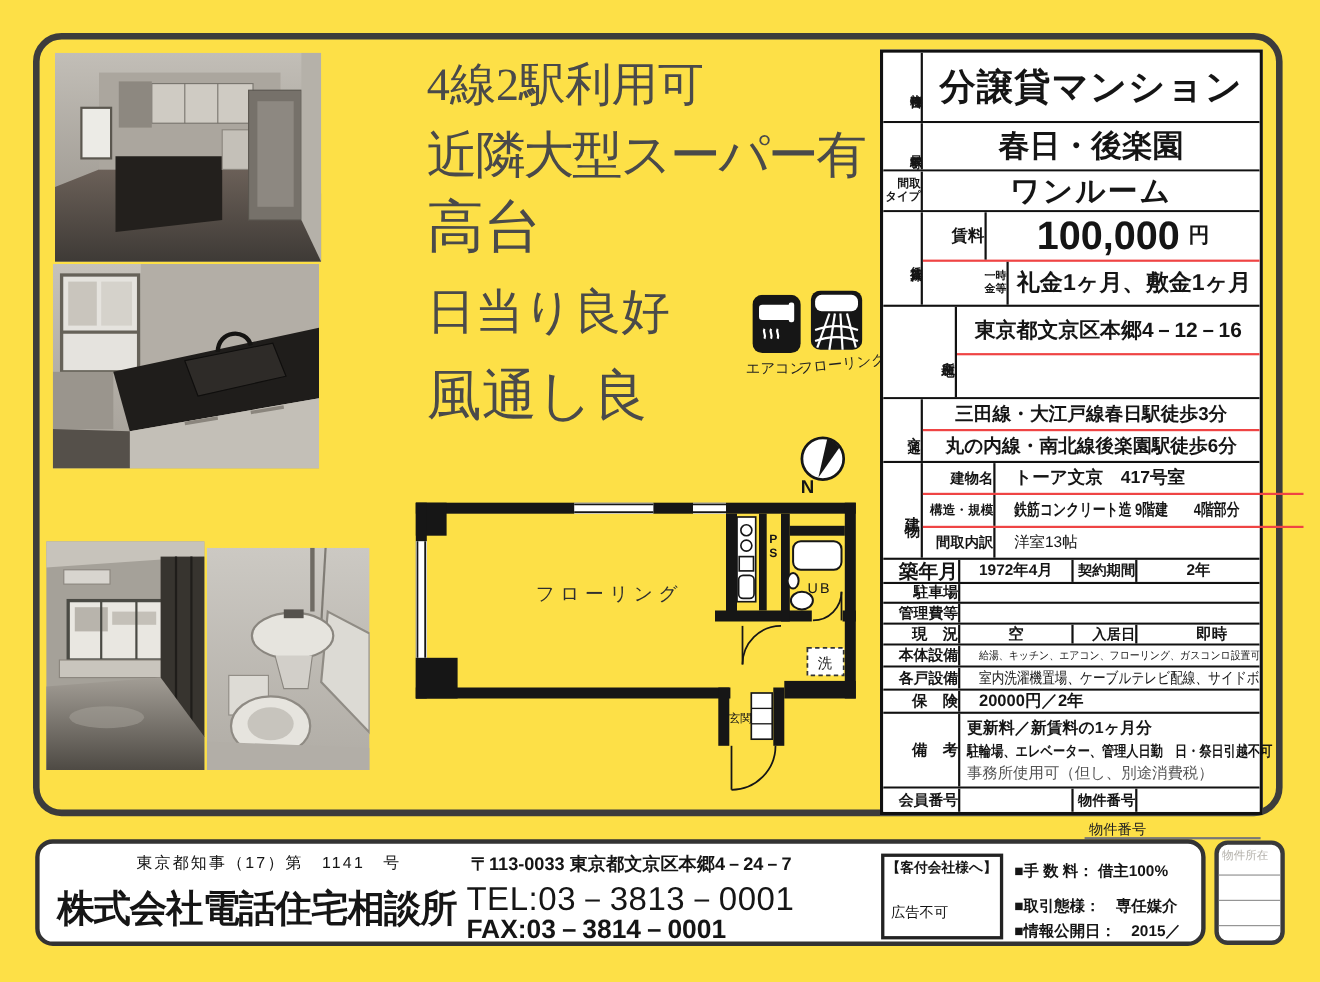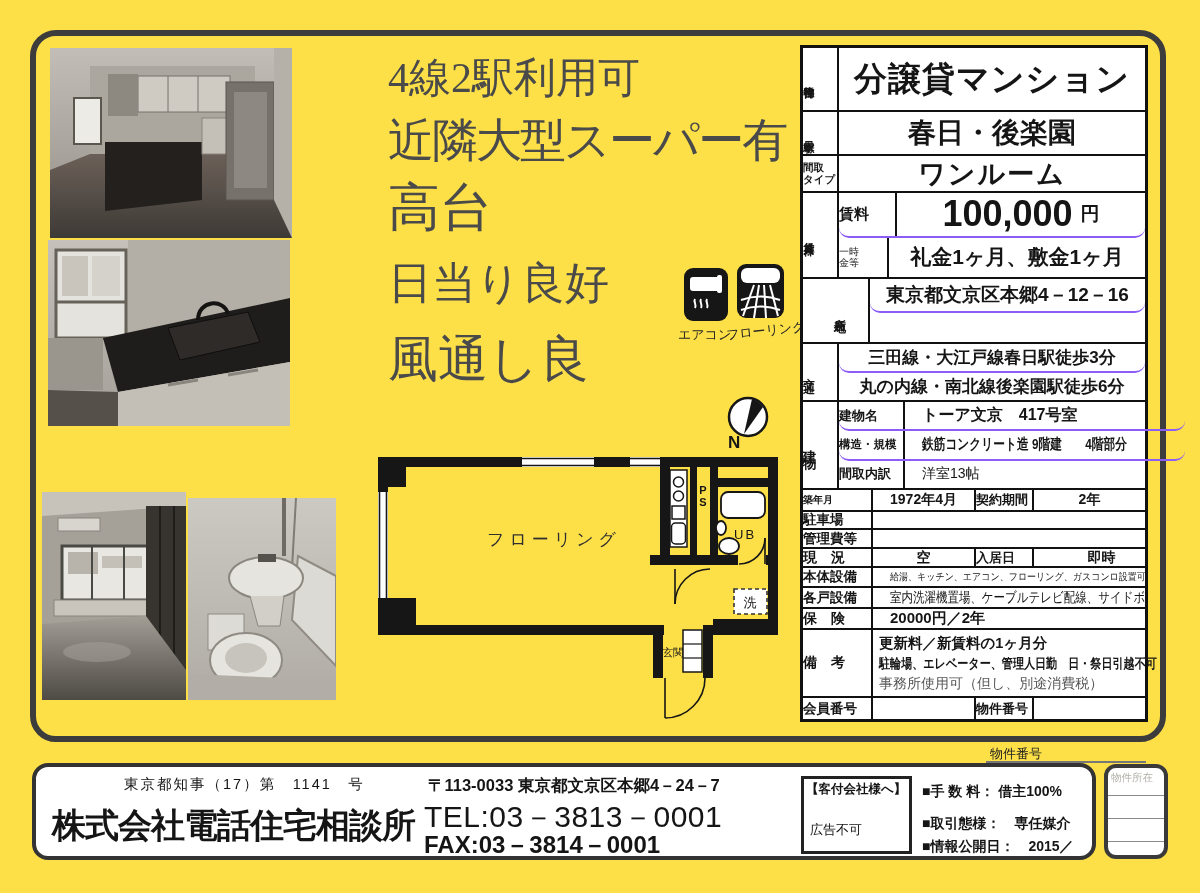--- a/index.html
+++ b/index.html
@@ -9,29 +9,29 @@
   
   #main-frame{left:30px;top:30px;width:1124px;height:700px;border:6px solid #3c3c3c;border-radius:26px;background:transparent;}
   
   .catch{font-family:"Liberation Serif","DejaVu Serif",serif;color:#4a4a4a;white-space:nowrap;line-height:1;}
   
   .icon-label{font-size:13px;color:#222;white-space:nowrap;}
   
   #ptable{left:800px;top:45px;width:348px;border:3px solid #111;background:#fff;display:flex;flex-direction:column;box-sizing:border-box;}
   .trow{display:flex;border-bottom:2px solid #111;box-sizing:border-box;flex:0 0 auto;background:#fff;}
   .trow.last{border-bottom:none;}
-  .lcell{border-right:2px solid #111;display:flex;align-items:flex-start;justify-content:center;box-sizing:border-box;flex:0 0 auto;flex-direction:column;}
+  .lcell{border-right:2px solid #111;display:flex;align-items:flex-end;justify-content:center;box-sizing:border-box;flex:0 0 auto;flex-direction:column;}
   .w36{width:36px;}
   .w70{width:70px;}
   .vtxt{writing-mode:vertical-rl;text-orientation:upright;font-size:11px;font-weight:bold;letter-spacing:1px;line-height:1;}
   .val{flex:1;display:flex;align-items:center;justify-content:center;box-sizing:border-box;overflow:hidden;}
   .val.left{justify-content:flex-start;padding-left:17px;}
   .srow{display:flex;box-sizing:border-box;}
   .subcol{flex:1;display:flex;flex-direction:column;box-sizing:border-box;}
-  .bb{border-bottom:2px solid #8b5cf6;border-radius:10px;}
+  .bb{border-bottom:2px solid #ef4444;}
   .fit{white-space:nowrap;transform-origin:left center;}
   .lab-h{font-weight:bold;}
   
   #footer-band{left:32px;top:763px;width:1064px;height:97px;border:4px solid #333;border-radius:16px;background:#fff;box-sizing:border-box;}
   #agent-box{position:absolute;left:765px;top:9px;width:111px;height:78px;border:3px solid #222;box-sizing:border-box;}
   #side-box{left:1104px;top:764px;width:64px;height:95px;border:4px solid #3a3a3a;border-radius:12px;box-sizing:border-box;background:#fff;}
   .side-line{border-top:1.5px solid #8a8a8a;height:22px;}
   .nw{white-space:nowrap;}
 </style>
 </head>
@@ -266,30 +266,30 @@
         <div class="srow bb" style="flex:1.1;">
           <div class="lcell" style="width:58px;font-size:15px;font-weight:bold;">
               <span>賃料</span>
             </div>
           <div class="val nw">
             <span style="font-size:36px;font-weight:bold;">100,000</span>
             <span style="font-size:19px;margin-left:8px;font-weight:bold;">円</span>
           </div>
         </div>
         <div class="srow" style="flex:1;">
-          <div class="lcell" style="width:50px;font-size:10px;font-weight:normal;line-height:1.15;">
+          <div class="lcell" style="width:78px;font-size:10px;font-weight:bold;line-height:1.15;">
             <span>一時</span>
             <span>金等</span>
           </div>
           <div class="val nw" style="font-size:21px;font-weight:bold;">礼金1ヶ月、敷金1ヶ月</div>
         </div>
       </div>
     </div>
 
-    <div class="trow" style="height:65px;padding-left:31px;">
+    <div class="trow" style="height:84px;padding-left:31px;">
       <div class="lcell w36">
           <span class="vtxt" style="font-size:12px;">所在地</span>
         </div>
       <div class="subcol">
         <div class="srow bb val nw" style="flex:1.1;font-size:19px;font-weight:bold;">東京都文京区本郷4－12－16</div>
         <div class="srow" style="flex:1;"></div>
       </div>
     </div>
 
     <div class="trow" style="height:58px;">
@@ -328,21 +328,21 @@
               <span>間取内訳</span>
             </div>
           <div class="val left">
               <span class="fit" style="font-size:14px;">洋室13帖</span>
             </div>
         </div>
       </div>
     </div>
 
     <div class="trow" style="height:22px;">
-      <div class="lcell w70 lab-h" style="font-size:10px;">
+      <div class="lcell w70 lab-h" style="font-size:18px;">
           <span>築年月</span>
         </div>
       <div class="val" style="flex:0 0 103px;border-right:2px solid #111;font-size:14px;font-weight:bold;">1972年4月</div>
       <div class="lcell" style="width:58px;font-size:13px;font-weight:bold;">
           <span>契約期間</span>
         </div>
       <div class="val" style="font-size:14px;font-weight:bold;">2年</div>
     </div>
 
     <div class="trow" style="height:18px;">

